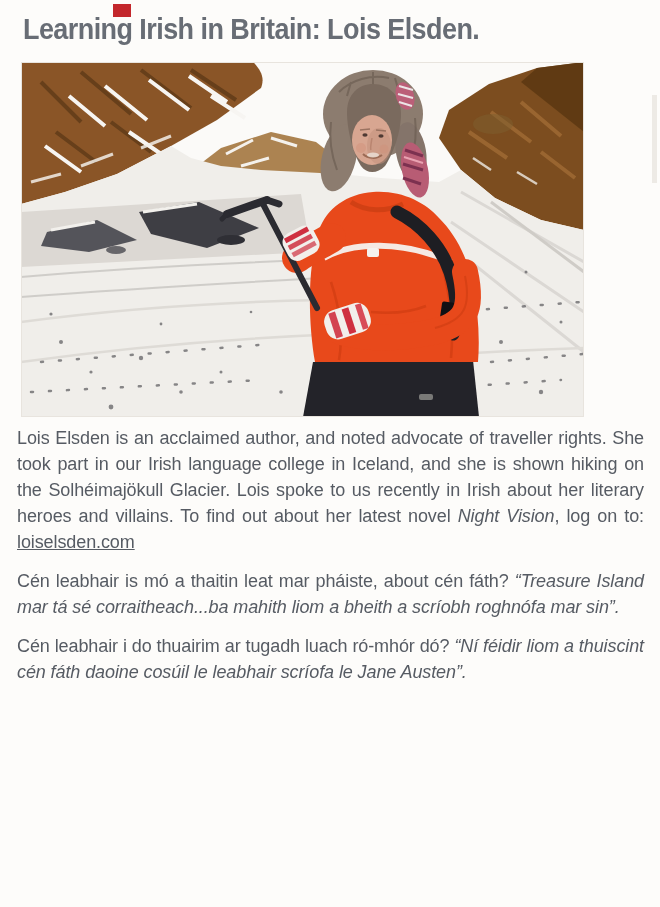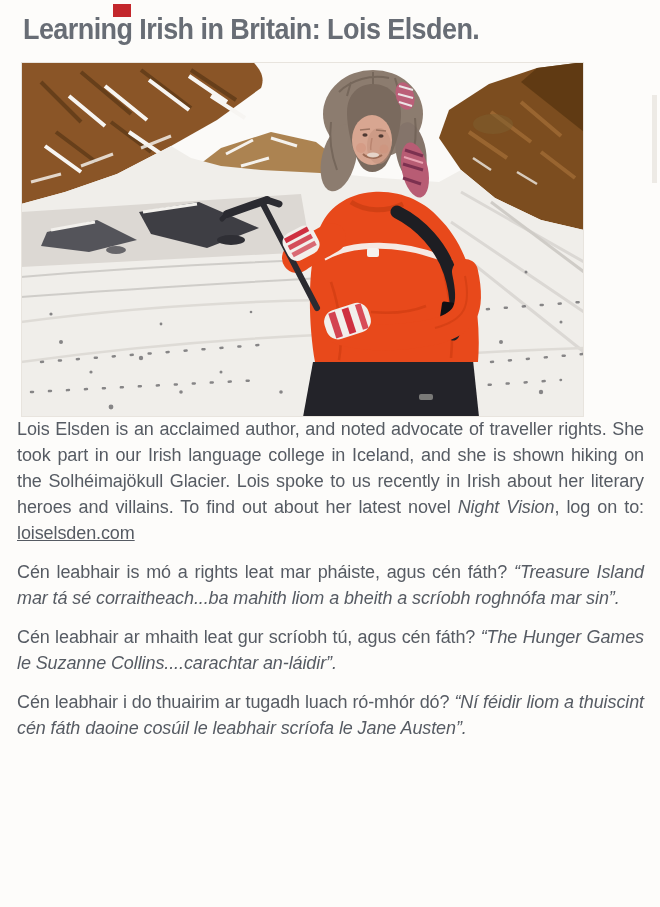--- a/index.html
+++ b/index.html
@@ -13,21 +13,21 @@
   .edge-strip { position:absolute; left:652px; top:95px; width:5px; height:88px; background:#edeae5; }
   .page-title {
     position:absolute; left:23px; top:13px; margin:0;
     font-size:29px; font-weight:bold; color:#686d75;
     letter-spacing:-0.6px; white-space:nowrap;
     transform:scale(0.93,1); transform-origin:left top;
   }
   .photo-frame { position:absolute; left:21px; top:62px; width:563px; height:355px; }
   .photo-frame svg { display:block; }
   .text-block {
-    position:absolute; left:17px; top:416px; width:627px;
+    position:absolute; left:17px; top:425px; width:627px;
     color:#565b63; font-size:18px; line-height:26px; letter-spacing:-0.1px;
   }
   .text-block p { margin:0 0 13px 0; text-align:justify; }
   .novel-title, .answer { font-style:italic; }
   a.site-link { color:#565b63; text-decoration:underline; cursor:pointer; }
 </style>
 </head>
 <body>
 
 <div class="red-mark"></div>
@@ -173,18 +173,17 @@
     </g>
 
     <rect x="0.5" y="0.5" width="562" height="354" fill="none" stroke="#e8e4de" stroke-width="1"></rect>
   </svg>
 </div>
 
 <div class="text-block">
   <p><span>Lois Elsden is an acclaimed author, and noted advocate of traveller rights. She took part in our Irish language college in Iceland, and she is shown hiking on the Solhéimajökull Glacier.  Lois spoke to us recently in Irish about her literary heroes and villains.  To find out about her latest novel</span> <span class="novel-title">Night Vision</span><span>, log on to:</span> <a class="site-link">loiselsden.com</a></p>
 
 
-  <p><span class="question">Cén leabhair is mó a rights leat mar pháiste, agus cén fáth?</span> <span class="answer">“Treasure Island mar tá sé corraitheach...ba mahith liom a bheith a scríobh roghnófa mar sin”.</span></p>
+  <p><span class="question">Cén leabhair is mó a thaitin leat mar pháiste, about cén fáth?</span> <span class="answer">“Treasure Island mar tá sé corraitheach...ba mahith liom a bheith a scríobh roghnófa mar sin”.</span></p>
 
-  <p><span class="question">Cén leabhair ar mhaith leat gur scríobh tú, agus cén fáth?</span> <span class="answer">“The Hunger Games le Suzanne Collins....carachtar an-láidir”.</span></p>
 
   <p><span class="question">Cén leabhair i do thuairim ar tugadh luach ró-mhór dó?</span> <span class="answer">“Ní féidir liom a thuiscint cén fáth daoine cosúil le leabhair scríofa le Jane Austen”.</span></p>
 </div>
 
 </body></html>

